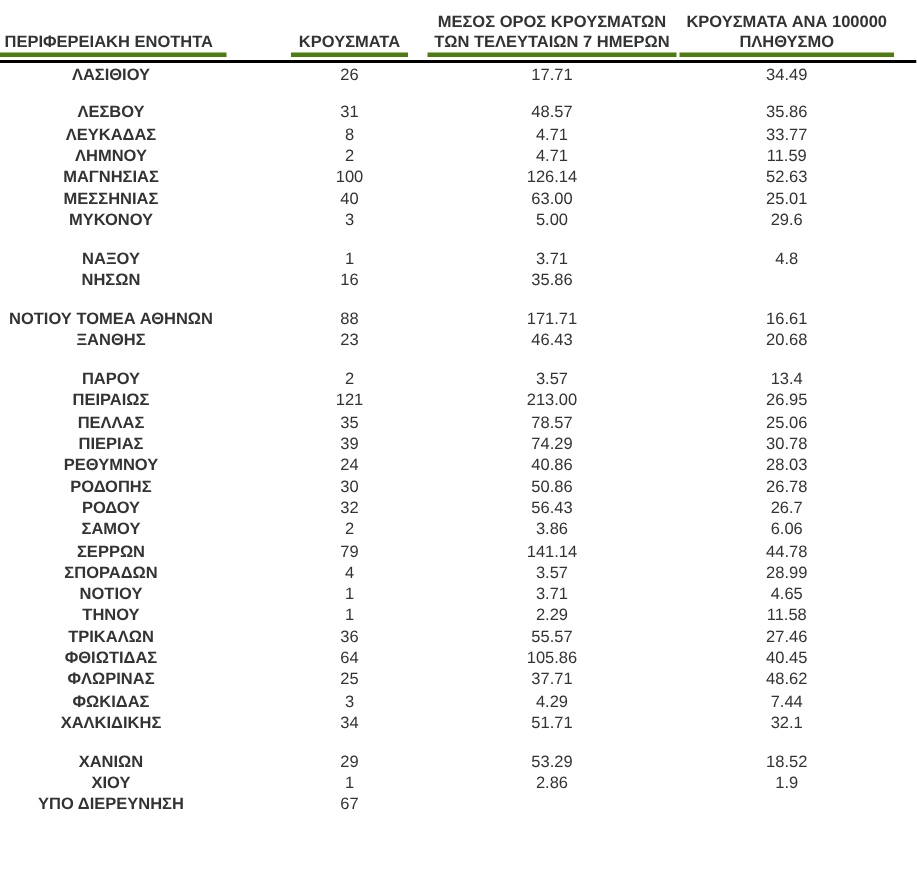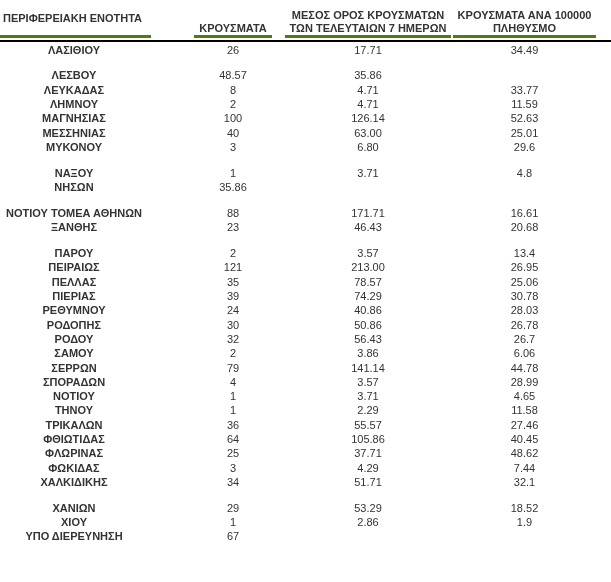--- a/index.html
+++ b/index.html
@@ -32,21 +32,21 @@
   .hdr-span {
     display: inline-block;
     text-align: center;
     white-space: nowrap;
     border-bottom: 3px solid #4d7c0f;
     padding: 0 5px 1px 5px;
     font-weight: bold;
   }
   .hdr-cell.first .hdr-span {
     text-align: left;
-    padding: 0 9px 11px 3px;
+    padding: 0 9px 1px 3px;
   }
   .thick-rule {
     width: 611px;
     height: 2px;
     background: #000000;
     margin-top: 2px;
   }
   .tbody { padding-top: 0.5px; }
   .row {
     height: 14.3px;
@@ -84,20 +84,21 @@
     <div class="tbody">
         <div class="row">
         <div class="cell region">ΛΑΣΙΘΙΟΥ</div>
         <div class="cell">26</div>
         <div class="cell">17.71</div>
         <div class="cell">34.49</div>
       </div>
         <div class="spacer"></div>
         <div class="row">
         <div class="cell region">ΛΕΣΒΟΥ</div>
+        <div class="cell">31</div>
         <div class="cell">48.57</div>
         <div class="cell">35.86</div>
       </div>
         <div class="row">
         <div class="cell region">ΛΕΥΚΑΔΑΣ</div>
         <div class="cell">8</div>
         <div class="cell">4.71</div>
         <div class="cell">33.77</div>
       </div>
         <div class="row">
@@ -114,32 +115,33 @@
       </div>
         <div class="row">
         <div class="cell region">ΜΕΣΣΗΝΙΑΣ</div>
         <div class="cell">40</div>
         <div class="cell">63.00</div>
         <div class="cell">25.01</div>
       </div>
         <div class="row">
         <div class="cell region">ΜΥΚΟΝΟΥ</div>
         <div class="cell">3</div>
-        <div class="cell">6.80</div>
+        <div class="cell">5.00</div>
         <div class="cell">29.6</div>
       </div>
         <div class="spacer"></div>
         <div class="row">
         <div class="cell region">ΝΑΞΟΥ</div>
         <div class="cell">1</div>
         <div class="cell">3.71</div>
         <div class="cell">4.8</div>
       </div>
         <div class="row">
         <div class="cell region">ΝΗΣΩΝ</div>
+        <div class="cell">16</div>
         <div class="cell">35.86</div>
       </div>
         <div class="spacer"></div>
         <div class="row">
         <div class="cell region">ΝΟΤΙΟΥ ΤΟΜΕΑ ΑΘΗΝΩΝ</div>
         <div class="cell">88</div>
         <div class="cell">171.71</div>
         <div class="cell">16.61</div>
       </div>
         <div class="row">

